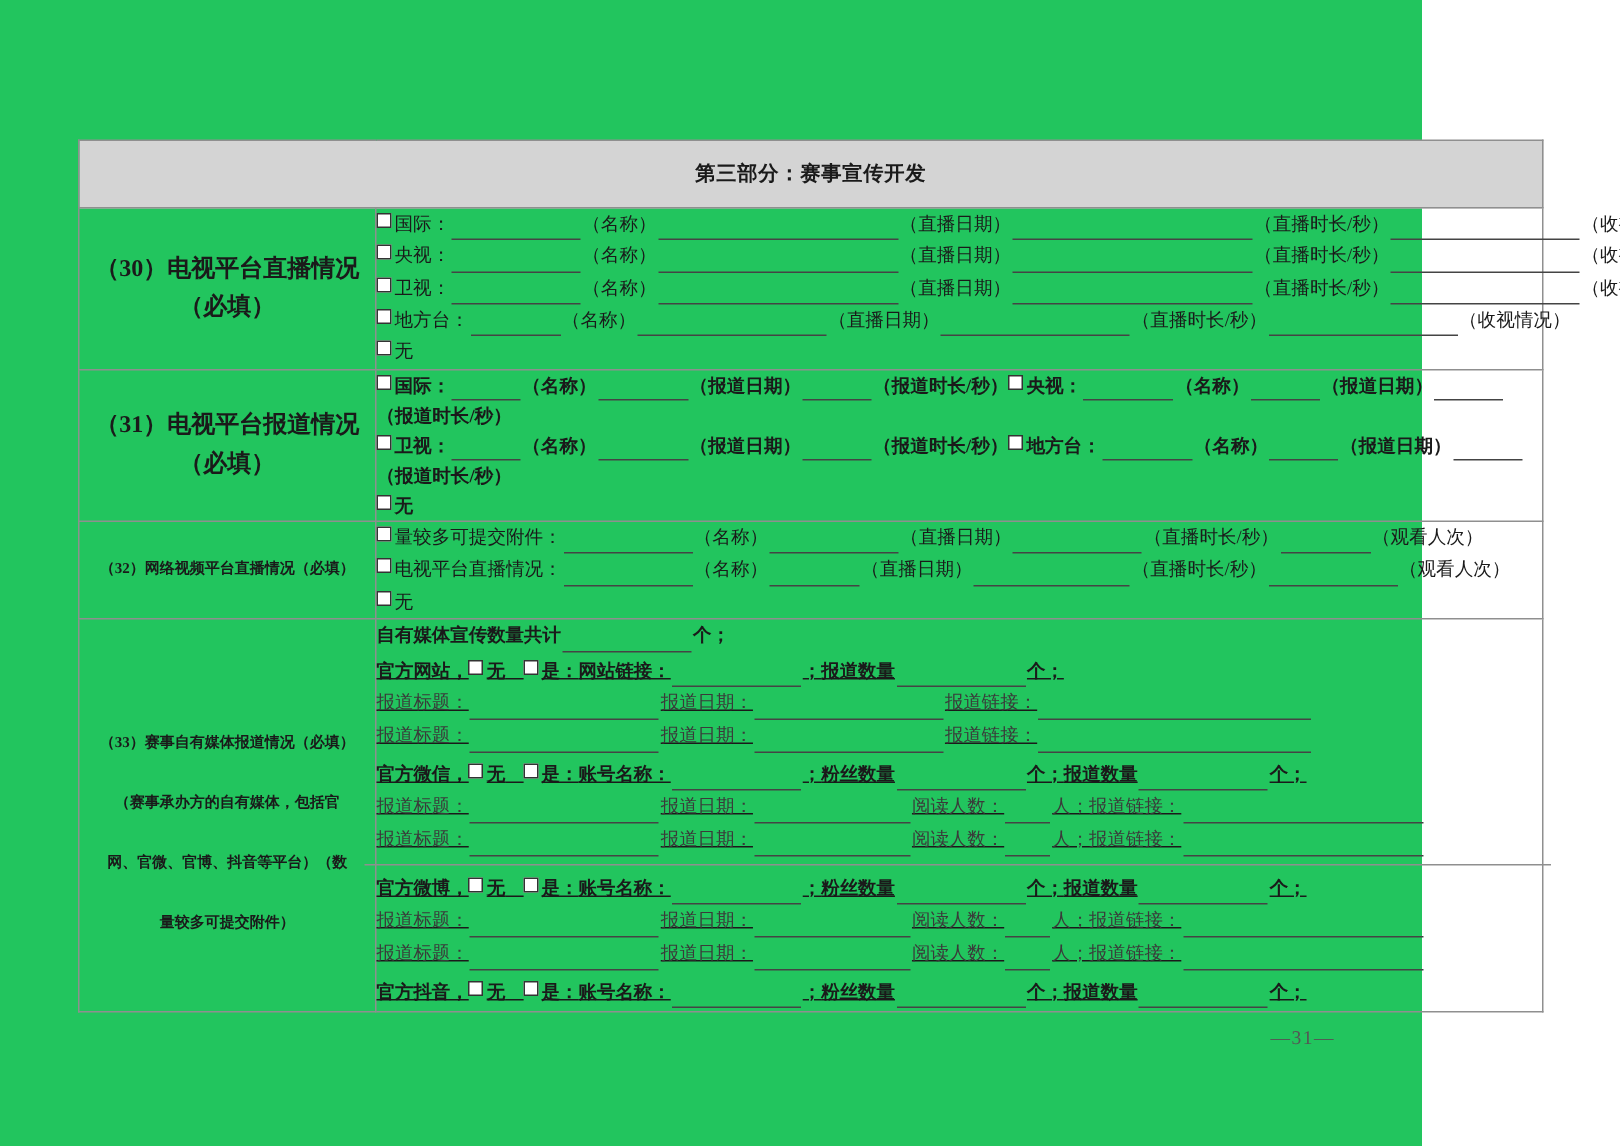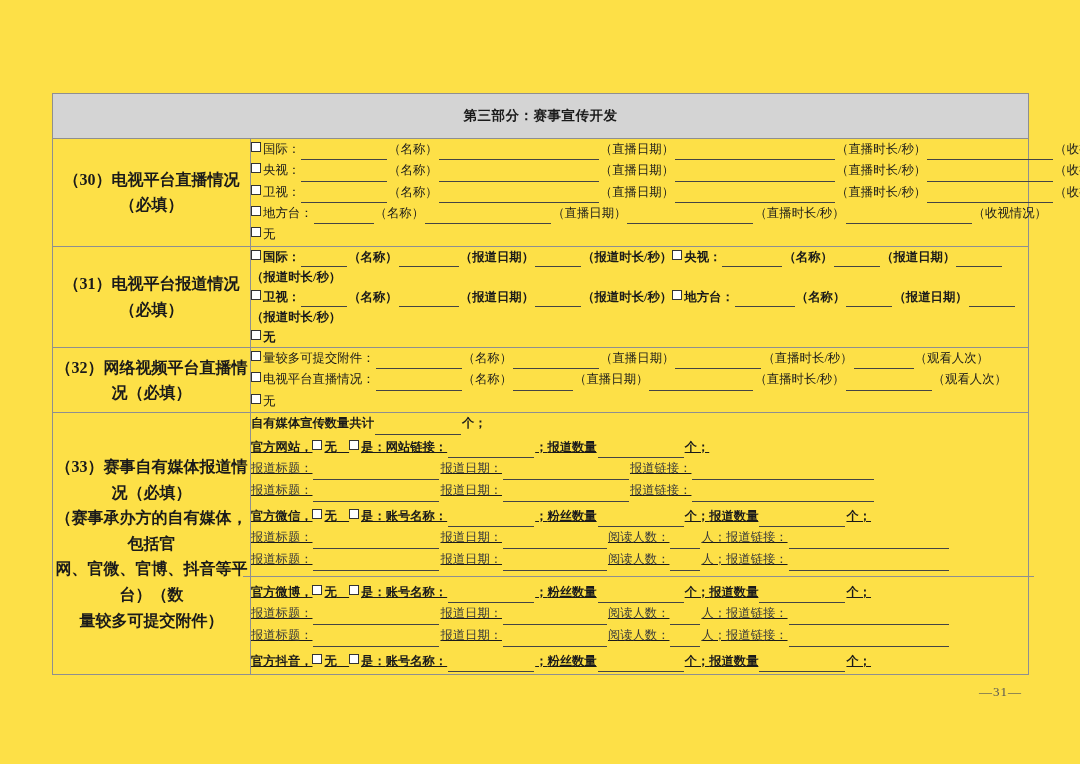--- a/index.html
+++ b/index.html
@@ -12,23 +12,23 @@
     height: 764px;
     font-family: "Liberation Serif", "DejaVu Serif", serif;
     color: #1a1a1a;
     position: relative;
     overflow: hidden;
   }
 
   .page {
     position: absolute;
     left: 0; top: 0;
-    width: 1080px;
+    width: 948px;
     height: 764px;
-    background: #fde047;
+    background: #22c55e;
   }
 
   .form-table {
     position: absolute;
     left: 52px;
     top: 93px;
     width: 976px;
     border-collapse: collapse;
     table-layout: fixed;
   }
@@ -50,23 +50,23 @@
 
   
   .label-cell {
     width: 198px;
     text-align: center;
     font-weight: bold;
     font-size: 16px;
     line-height: 1.6;
     padding: 4px 3px;
   }
-  .label-cell.compact { font-size: 16px; font-family: Liberation Serif, serif; }
+  .label-cell.compact { font-size: 10px; font-family: Liberation Serif, serif; }
   .label-cell .lines { display: block; }
-  .label-cell .lines span { display: block; }
+  .label-cell .lines span { display: block; margin-top: 24px; }
 
   
   .content-cell {
     padding: 5px 6px 5px 8px;
     font-size: 12.4px;
     line-height: 1.72;
   }
   .content-cell.tight { line-height: 1.62; font-weight: bold; }
 
   .ln { white-space: normal; }

